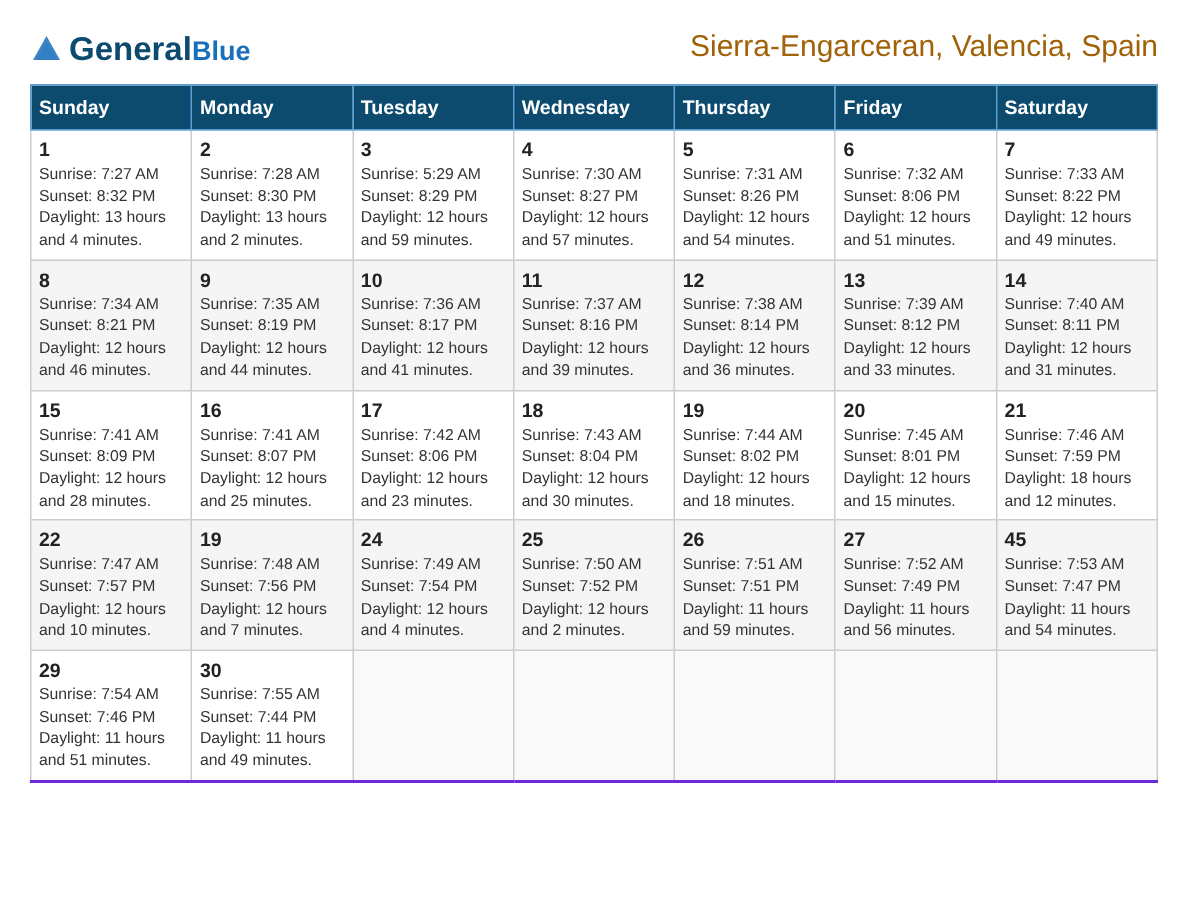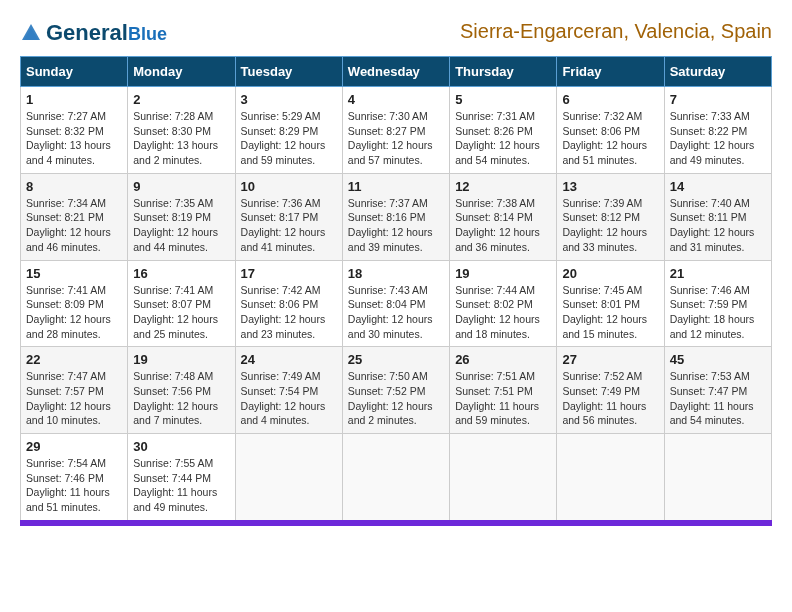--- a/index.html
+++ b/index.html
@@ -72,21 +72,21 @@
     }
     .day-info {
       font-size: 10.5px;
       color: #333;
       line-height: 1.4;
     }
     td.empty {
       background: #f9f9f9;
     }
     .last-row td {
-      border-bottom: 6px solid #6d28d9;
+      border-bottom: 2px solid #6d28d9;
     }
   </style>
 </head>
 <body>
 
 <div class="header-area">
   <div class="logo">
     <svg class="logo-icon" viewBox="0 0 22 22" xmlns="http://www.w3.org/2000/svg">
       <polygon points="11,2 20,18 2,18" fill="#1a6fba" opacity="0.85"></polygon>
       <polygon points="11,6 18,18 4,18" fill="#2979c2" opacity="0.5"></polygon>

